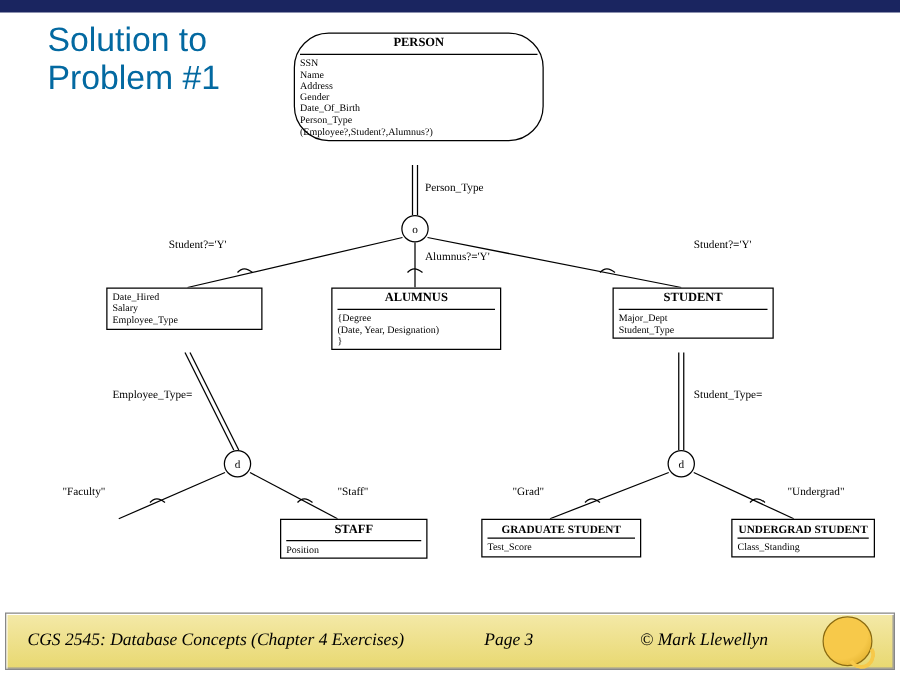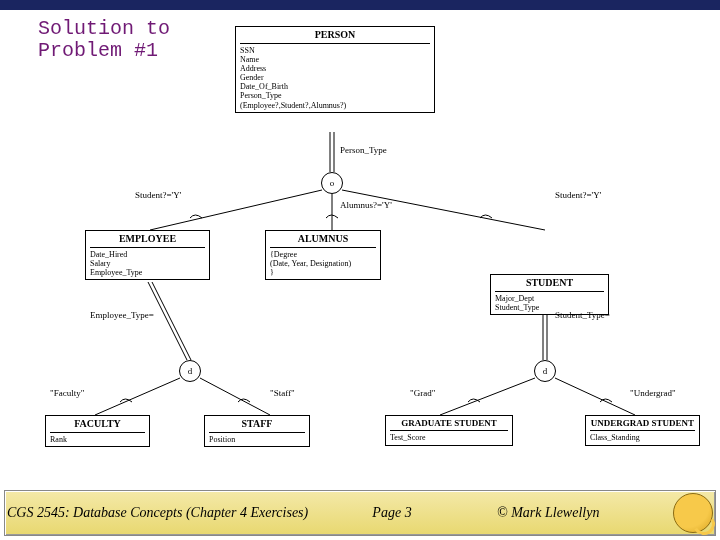--- a/index.html
+++ b/index.html
@@ -15,24 +15,24 @@
     position: absolute;
     top: 0; left: 0; right: 0;
     height: 10px;
     background: #1a2560;
   }
   .title {
     position: absolute;
     left: 38px;
     top: 18px;
     width: 170px;
-    font-size: 20px;
+    font-size: 27px;
     line-height: 1.1;
-    color: #701a75;
-    font-family: Liberation Mono, monospace;
+    color: #0369a1;
+    font-family: Liberation Sans, sans-serif;
   }
   .diagram {
     position: absolute;
     left: 40px;
     top: 20px;
     right: 10px;
     bottom: 60px;
   }
   .ebox {
     position: absolute;
@@ -77,21 +77,21 @@
   }
   .footer-bar {
     position: absolute;
     left: 4px; right: 4px; bottom: 4px;
     height: 46px;
     background: linear-gradient(#f4e9a8, #e8d870);
     border: 1px solid #888;
     box-shadow: inset 1px 1px 0 #fff, inset -1px -1px 0 #999;
     display: flex;
     align-items: center;
-    padding: 0 2px;
+    padding: 0 17px;
     gap: 0;
   }
   .footer-cell {
     font-style: italic;
     font-size: 14px;
     font-family: "Times New Roman", serif;
   }
   .footer-left { flex: 0 0 320px; }
   .footer-mid { flex: 0 0 130px; text-align: center; }
   .footer-right { flex: 1; text-align: left; padding-left: 40px; font-family: Liberation Serif, serif; }
@@ -150,21 +150,21 @@
 
     <line x1="503" y1="262" x2="503" y2="340" stroke="#000" stroke-width="1"></line>
     <line x1="507" y1="262" x2="507" y2="340" stroke="#000" stroke-width="1"></line>
 
     <line x1="495" y1="358" x2="400" y2="395" stroke="#000" stroke-width="1"></line>
     <line x1="515" y1="358" x2="595" y2="395" stroke="#000" stroke-width="1"></line>
     <path d="M 428 382 q 5 -6 12 0" fill="none" stroke="#000"></path>
     <path d="M 560 382 q 5 -6 12 0" fill="none" stroke="#000"></path>
   </svg>
 
-  <div class="ebox" style="left:195px; top:6px; width:200px;">
+  <div class="ebox" style="left:195px; top:6px; width:200px;border-radius:28px;">
     <div class="ename">PERSON</div>
     <div class="eattr">SSN
 Name
 Address
 Gender
 Date_Of_Birth
 Person_Type
 (Employee?,Student?,Alumnus?)</div>
   </div>
 
@@ -172,60 +172,55 @@
 
   <div class="circle-node" style="left:281px; top:152px;">
     <span>o</span>
   </div>
 
   <div class="predicate" style="left:95px; top:170px;">Student?='Y'</div>
   <div class="predicate" style="left:300px; top:180px;">Alumnus?='Y'</div>
   <div class="predicate" style="left:515px; top:170px;">Student?='Y'</div>
 
   <div class="ebox" style="left:45px; top:210px; width:125px;">
-    <div class="ename">EMPLOYEE</div>
     <div class="eattr">Date_Hired
 Salary
 Employee_Type</div>
   </div>
 
-  <div class="ebox" style="left:225px; top:210px; width:116px;">
+  <div class="ebox" style="left:225px; top:210px; width:136px;">
     <div class="ename">ALUMNUS</div>
     <div class="eattr">{Degree
 (Date, Year, Designation)
 }</div>
   </div>
 
-  <div class="ebox" style="left:450px; top:210px; width:119px;margin-top:44px;">
+  <div class="ebox" style="left:450px; top:210px; width:129px;">
     <div class="ename">STUDENT</div>
     <div class="eattr">Major_Dept
 Student_Type</div>
   </div>
 
   <div class="predicate" style="left:50px; top:290px;">Employee_Type=</div>
   <div class="predicate" style="left:515px; top:290px;text-align:center;">Student_Type=</div>
 
   <div class="circle-node" style="left:139px; top:340px;">
     <span>d</span>
   </div>
   <div class="circle-node" style="left:494px; top:340px;">
     <span>d</span>
   </div>
 
   <div class="predicate" style="left:10px; top:368px;">"Faculty"</div>
   <div class="predicate" style="left:230px; top:368px;">"Staff"</div>
   <div class="predicate" style="left:370px; top:368px;">"Grad"</div>
   <div class="predicate" style="left:590px; top:368px;">"Undergrad"</div>
 
-  <div class="ebox" style="left:5px; top:395px; width:105px;">
-    <div class="ename">FACULTY</div>
-    <div class="eattr">Rank</div>
-  </div>
-
-  <div class="ebox" style="left:164px; top:395px; width:106px;">
+
+  <div class="ebox" style="left:184px; top:395px; width:118px;">
     <div class="ename">STAFF</div>
     <div class="eattr">Position</div>
   </div>
 
   <div class="ebox" style="left:345px; top:395px; width:128px;">
     <div class="ename" style="font-size:9px">GRADUATE STUDENT</div>
     <div class="eattr">Test_Score</div>
   </div>
 
   <div class="ebox" style="left:545px; top:395px; width:115px;">

